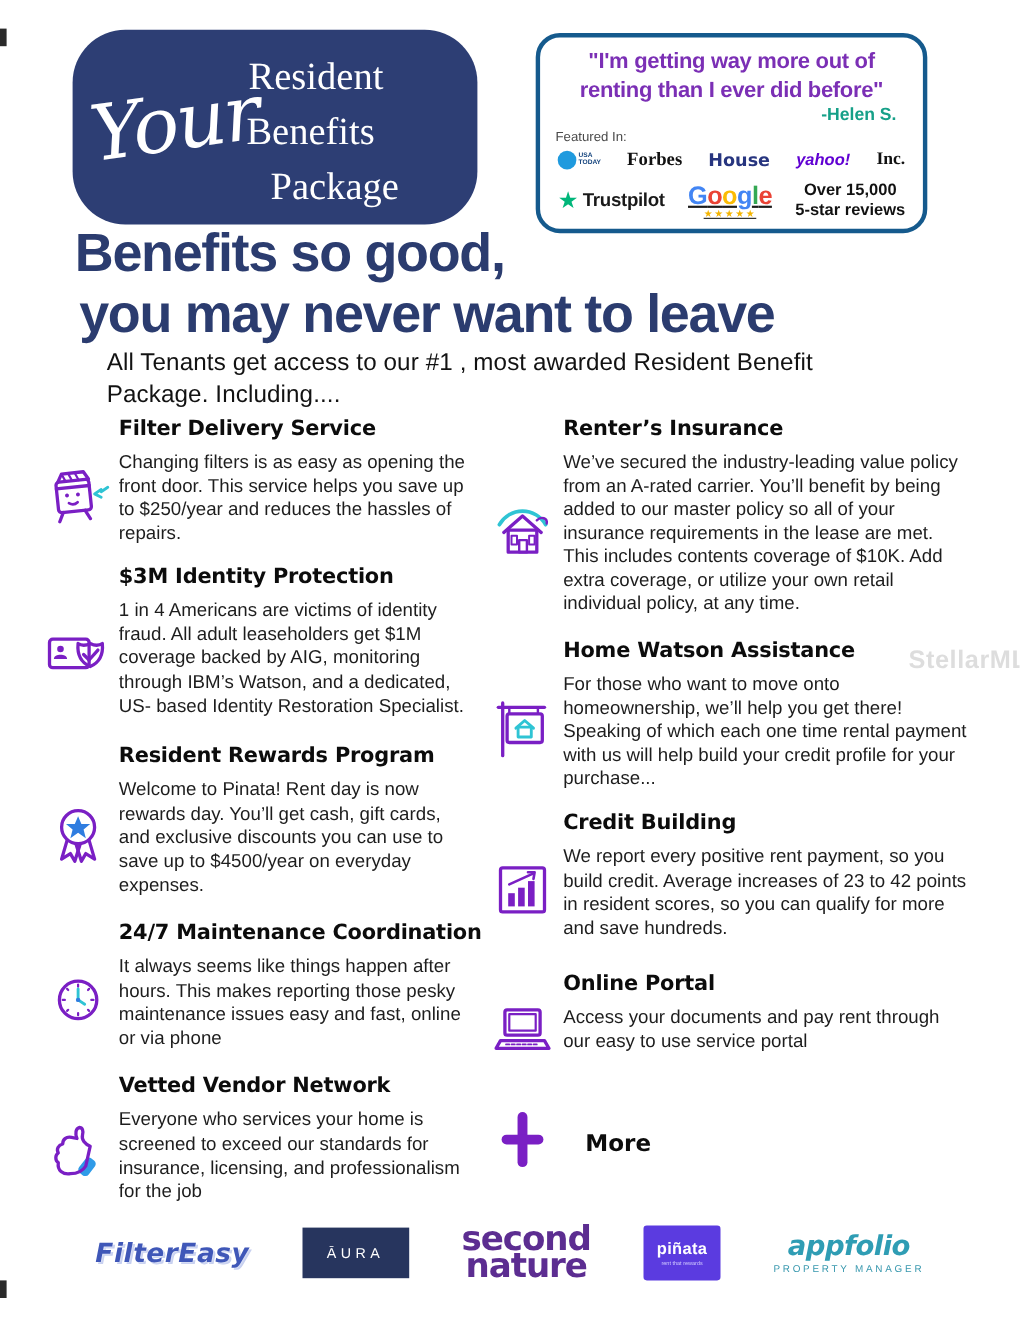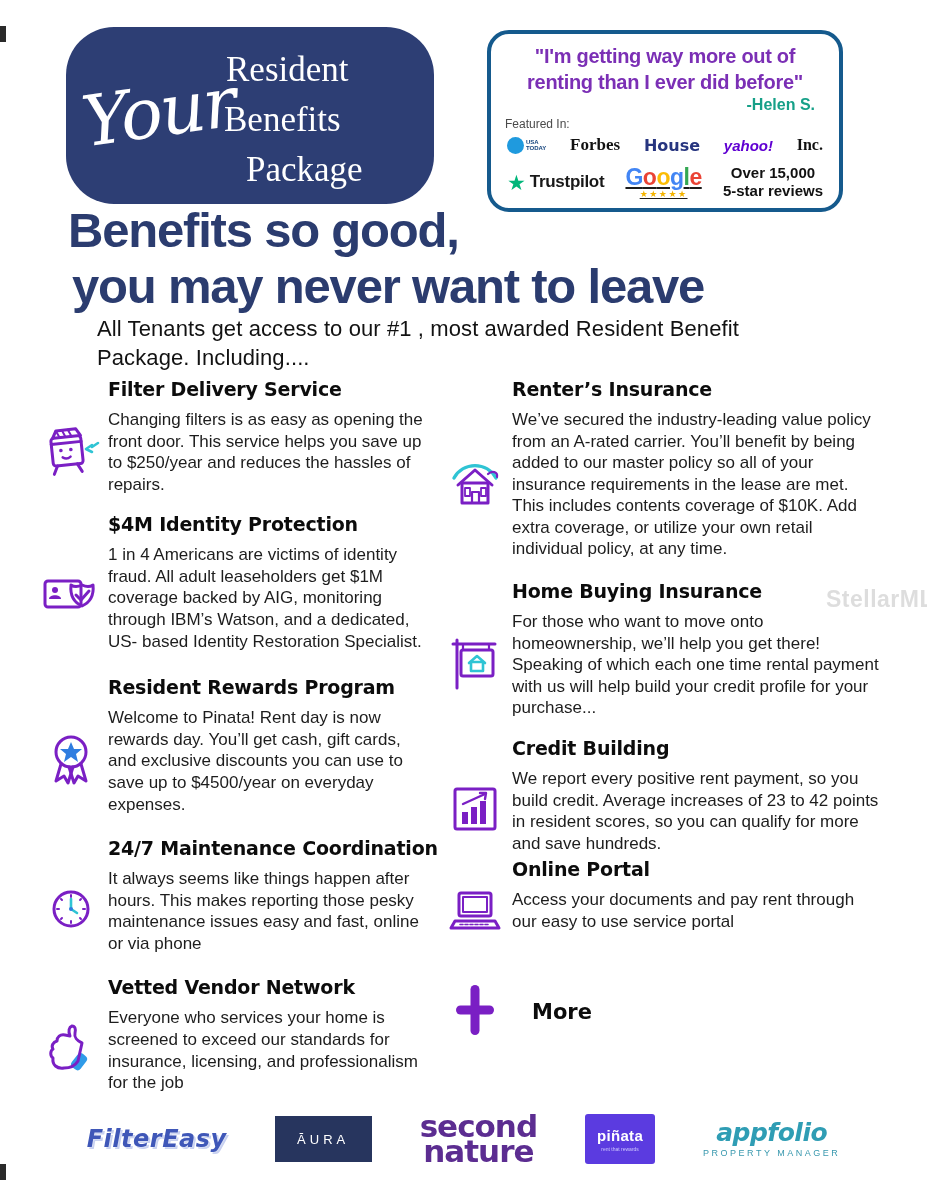--- a/index.html
+++ b/index.html
@@ -105,21 +105,21 @@
   .benefit-body { grid-column:2; grid-row:2; font-size:17px; line-height:1.27; color:#1d1d1d; }
   .col-left .benefit-body { max-width:320px; }
   .col-right .benefit-body { max-width:374px; }
 
   .mb-fds { margin-bottom:18px; }
   .mb-idp { margin-bottom:24px; }
   .mb-rrp { margin-bottom:22px; }
   .mb-247 { margin-bottom:22px; }
   .mb-ri  { margin-bottom:20px; }
   .mb-hba { margin-bottom:18px; }
-  .mb-cb  { margin-bottom:4px; }
+  .mb-cb  { margin-bottom:29px; }
   .mb-op  { margin-bottom:46px; }
 
   .more-row { display:flex; align-items:center; gap:36px; padding-left:14px; }
   .more-label { font-family:"DejaVu Sans", sans-serif; font-weight:bold; font-size:21px; color:#0c0c0c; }
 
   
   #watermark {
     position:absolute; left:826px; top:586px; white-space:nowrap;
     font-size:23px; font-weight:bold; color:#c8c8c8; opacity:0.6;
     letter-spacing:0.5px; pointer-events:none;
@@ -235,21 +235,21 @@
               <path d="M16 44 L12 52 M36 44 L40 52" class="p-stroke"></path>
             </g>
             <path d="M52 24 L46 28 L52 31" class="t-stroke" style="stroke-width:2.6"></path>
             <path d="M58 22 L52 26" class="t-stroke" style="stroke-width:2.6"></path>
           </svg>
         </div>
         <div class="benefit-body">Changing filters is as easy as opening the front door. This service helps you save up to $250/year and reduces the hassles of repairs.</div>
       </div>
 
       <div class="benefit mb-idp">
-        <div class="benefit-title">$4M Identity Protection</div>
+        <div class="benefit-title">$3M Identity Protection</div>
         <div class="benefit-icon">
           <svg width="58" height="50" viewBox="0 0 58 50">
             <rect x="3" y="10" width="36" height="26" rx="3" class="p-stroke"></rect>
             <circle cx="13" cy="19" r="3" fill="#7a1fc4"></circle>
             <path d="M7 28 C7 23 19 23 19 28" fill="#7a1fc4"></path>
             <path d="M40 14 C44 16 48 16 51 14 C52 24 49 31 40 35 C31 31 28 24 29 14 C32 16 36 16 40 14 Z" class="p-stroke" fill="#ffffff"></path>
             <path d="M34 24 L39 29 L47 20" class="p-stroke"></path>
           </svg>
         </div>
         <div class="benefit-body">1 in 4 Americans are victims of identity fraud. All adult leaseholders get $1M coverage backed by AIG, monitoring through IBM’s Watson, and a dedicated, US- based Identity Restoration Specialist.</div>
@@ -307,21 +307,21 @@
             <rect x="26" y="36" width="7" height="11" class="p-stroke" style="stroke-width:2.2"></rect>
             <rect x="19" y="32" width="5" height="8" class="p-stroke" style="stroke-width:1.8"></rect>
             <rect x="35" y="32" width="5" height="8" class="p-stroke" style="stroke-width:1.8"></rect>
             <path d="M42 18 C46 14 52 16 51 21" class="p-stroke" style="stroke-width:2.2"></path>
           </svg>
         </div>
         <div class="benefit-body">We’ve secured the industry-leading value policy from an A-rated carrier. You’ll benefit by being added to our master policy so all of your insurance requirements in the lease are met. This includes contents coverage of $10K. Add extra coverage, or utilize your own retail individual policy, at any time.</div>
       </div>
 
       <div class="benefit mb-hba">
-        <div class="benefit-title">Home Buying Insurance</div>
+        <div class="benefit-title">Home Watson Assistance</div>
         <div class="benefit-icon">
           <svg width="52" height="58" viewBox="0 0 52 58">
             <path d="M8 6 L8 54" class="p-stroke"></path>
             <path d="M4 10 L46 10" class="p-stroke"></path>
             <path d="M14 10 L14 16 M40 10 L40 16" class="p-stroke" style="stroke-width:2.2"></path>
             <rect x="12" y="16" width="32" height="26" rx="2" class="p-stroke"></rect>
             <path d="M20 29 L28 22 L36 29" class="t-stroke" style="stroke-width:2.6"></path>
             <rect x="22" y="28" width="12" height="9" class="t-stroke" style="stroke-width:2.6"></rect>
           </svg>
         </div>

